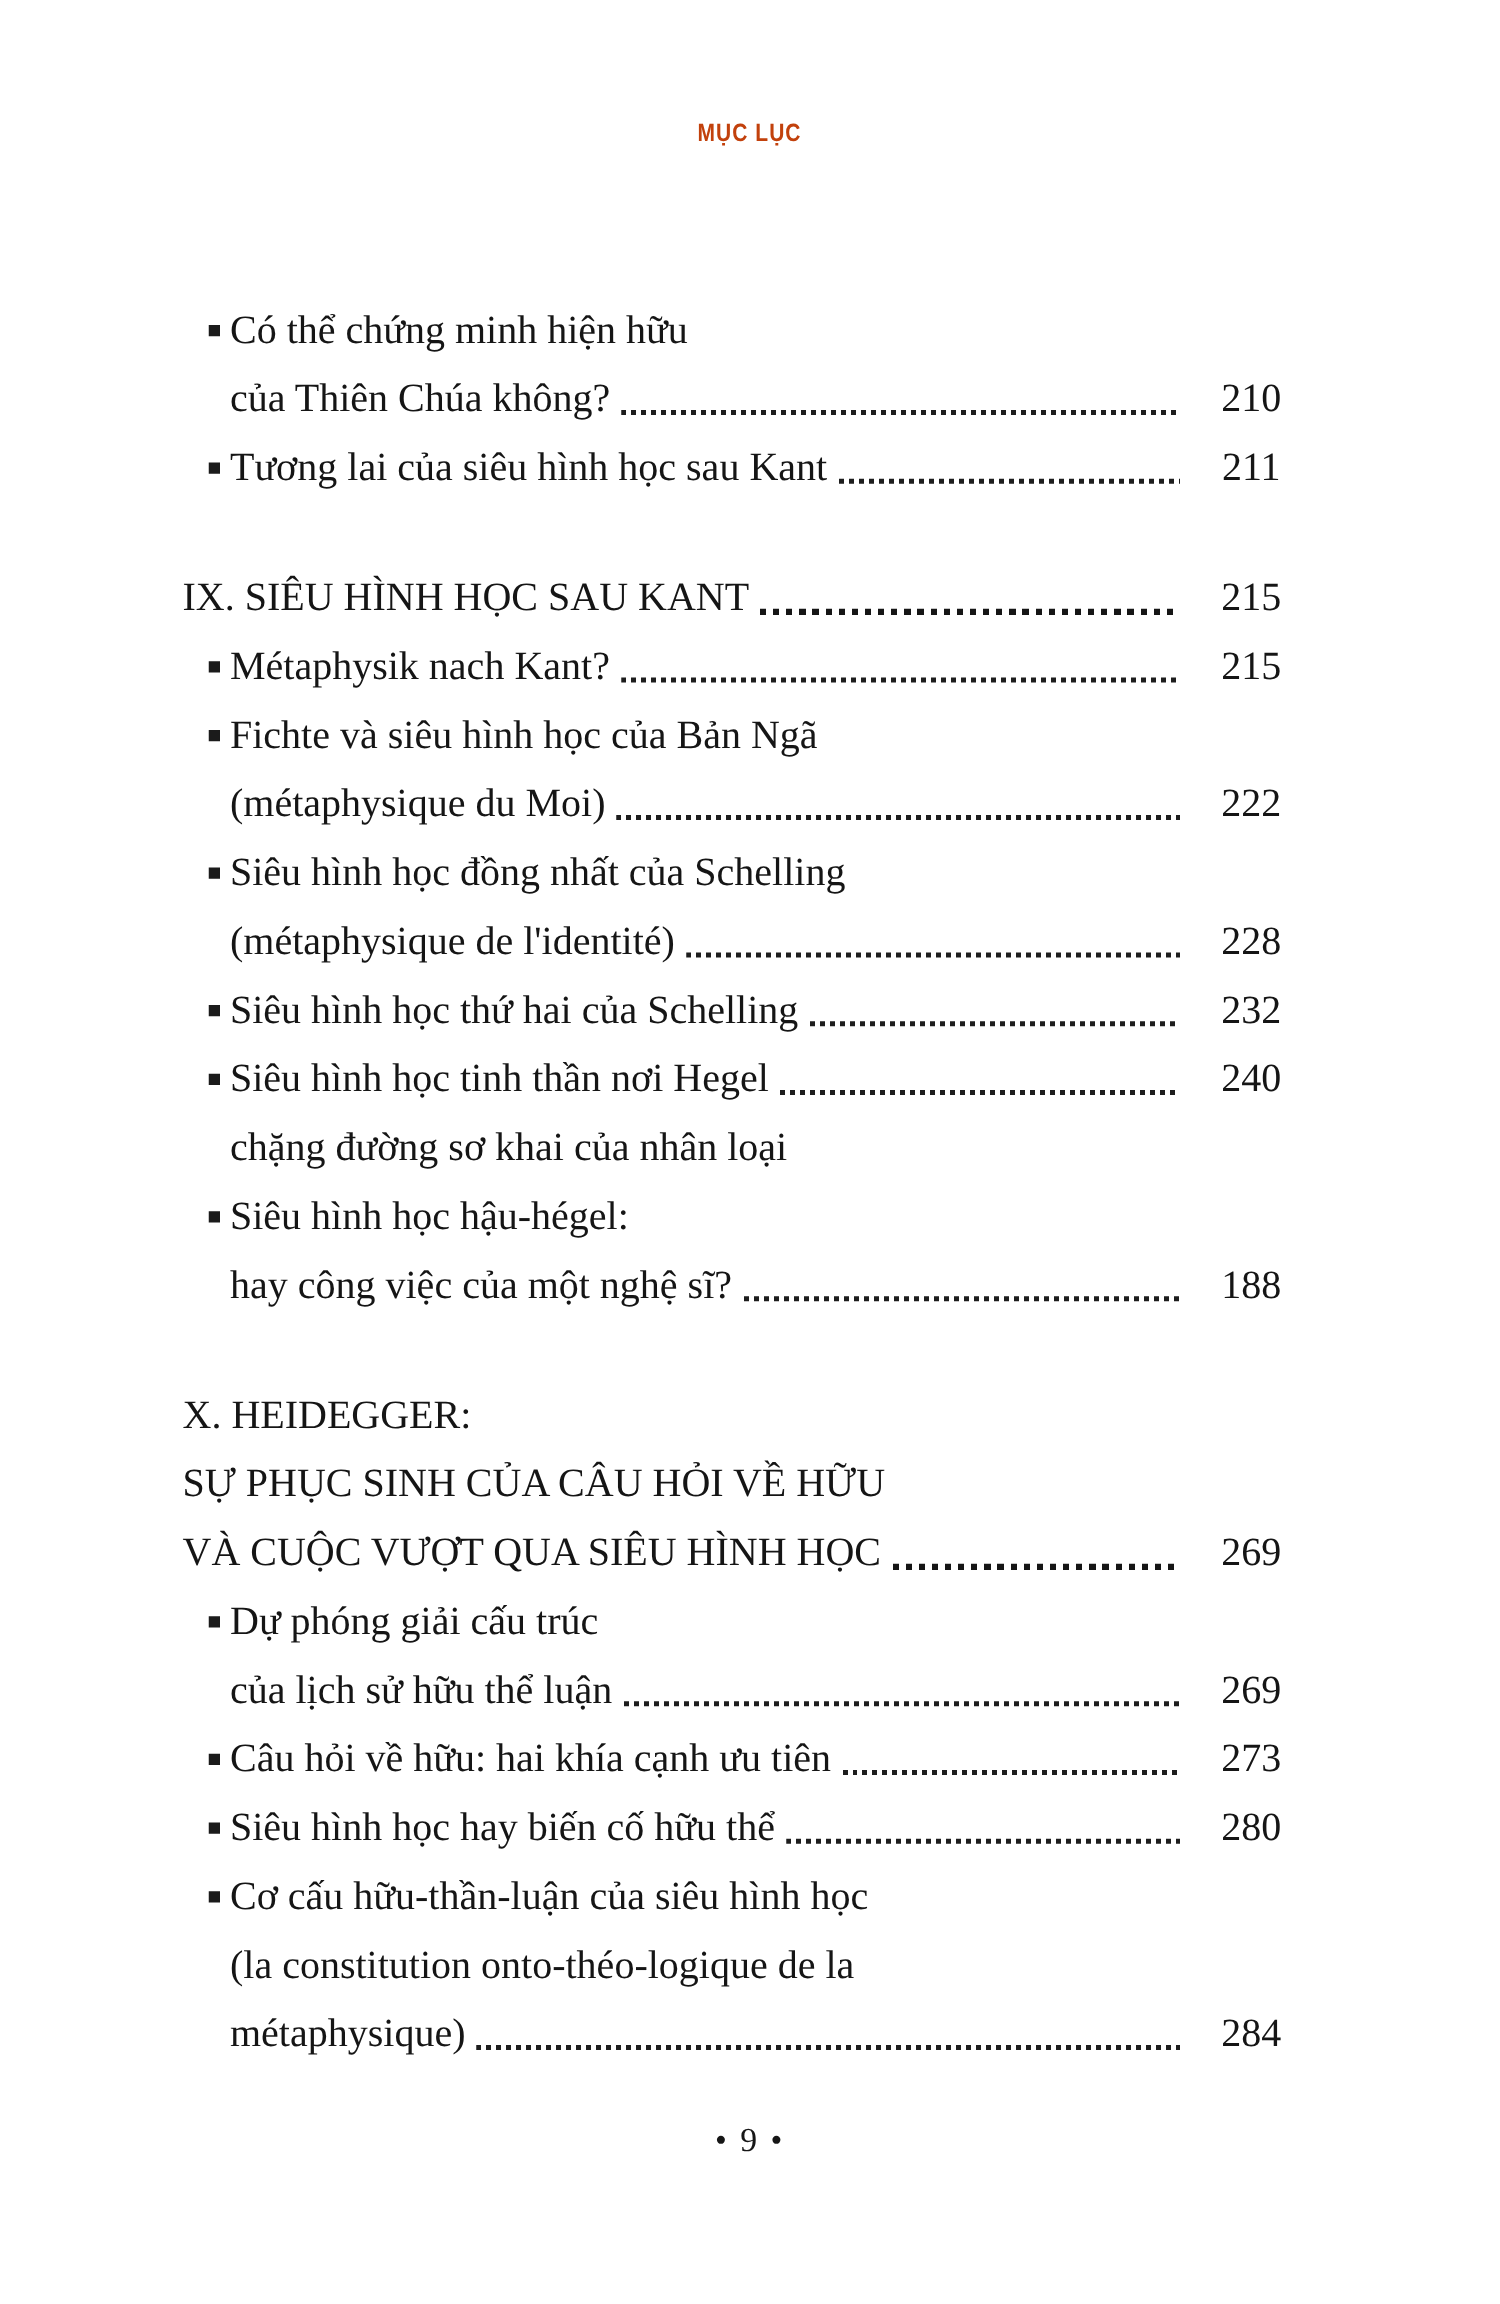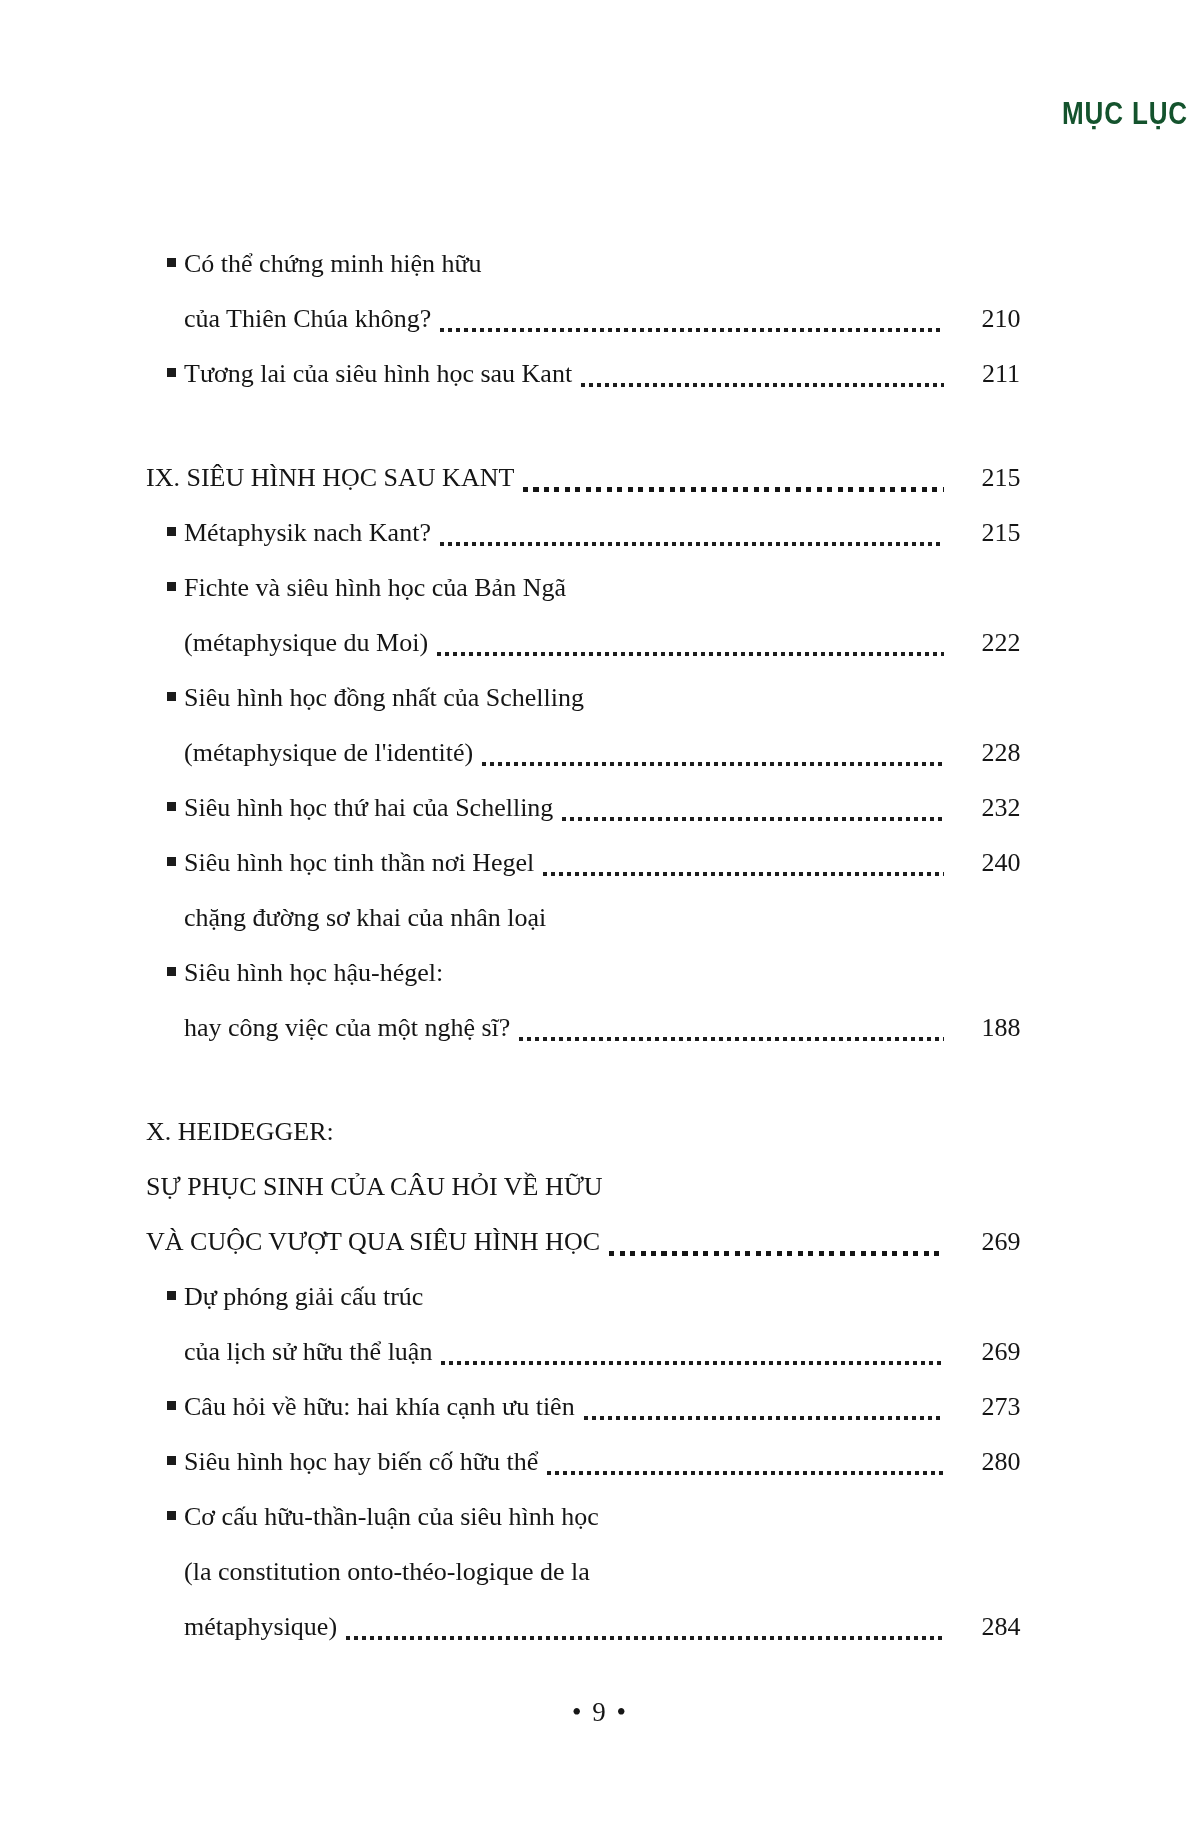--- a/index.html
+++ b/index.html
@@ -14,35 +14,35 @@
     color: #151515;
     font-family: "Liberation Serif", "DejaVu Serif", serif;
     overflow: hidden;
   }
 
   .header {
     position: absolute;
     top: 96px;
     left: 0;
     width: 100%;
-    text-align: right;
+    text-align: center;
     font-family: "Liberation Sans", "DejaVu Sans", sans-serif;
-    font-size: 31px;
+    font-size: 20px;
     font-weight: 600;
     letter-spacing: 1px;
-    color: #14532d;
+    color: #c2410c;
   }
   .header .inner { display: inline-block; transform: scaleX(0.84); transform-origin: center; }
 
   .toc {
     position: absolute;
     top: 236px;
     left: 146px;
     width: 884px;
-    font-size: 26px;
+    font-size: 32px;
   }
 
   .section + .section { margin-top: 49px; }
 
   .line {
     display: flex;
     align-items: baseline;
     line-height: 55px;
     white-space: nowrap;
   }

